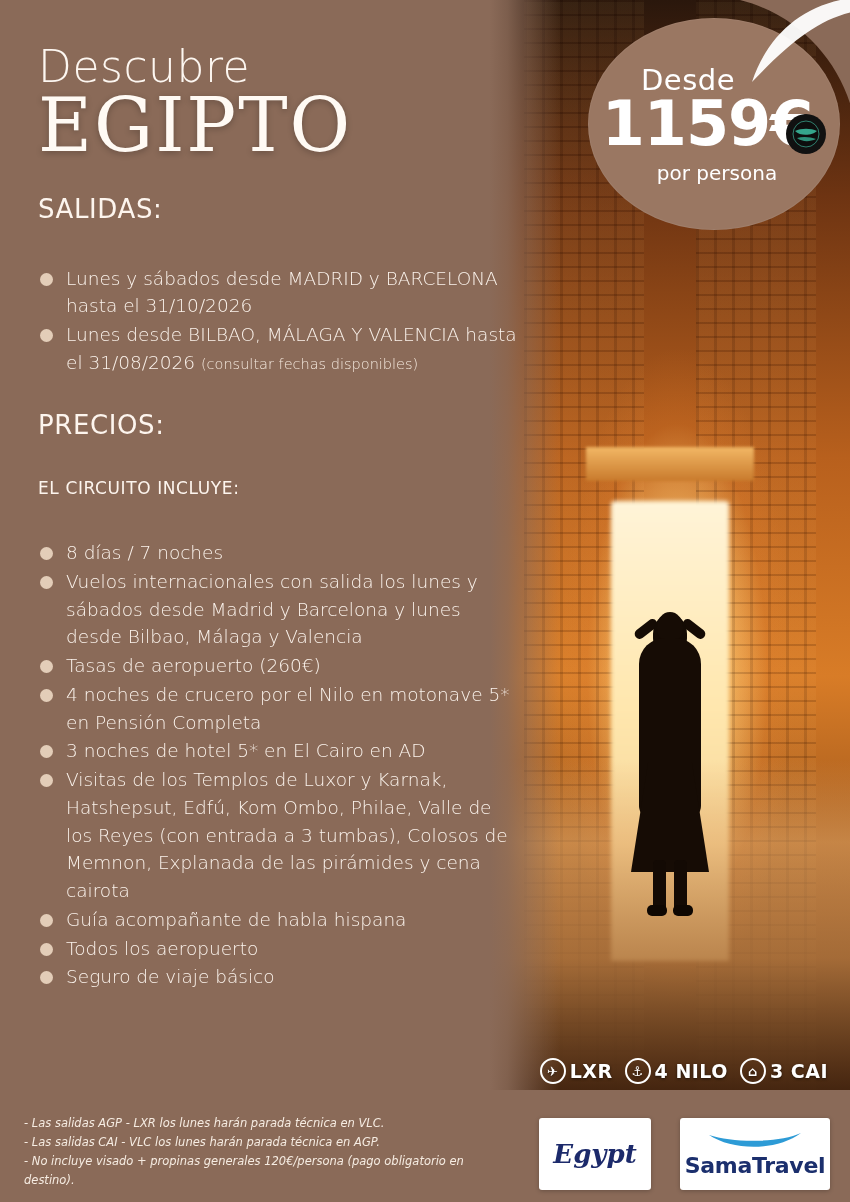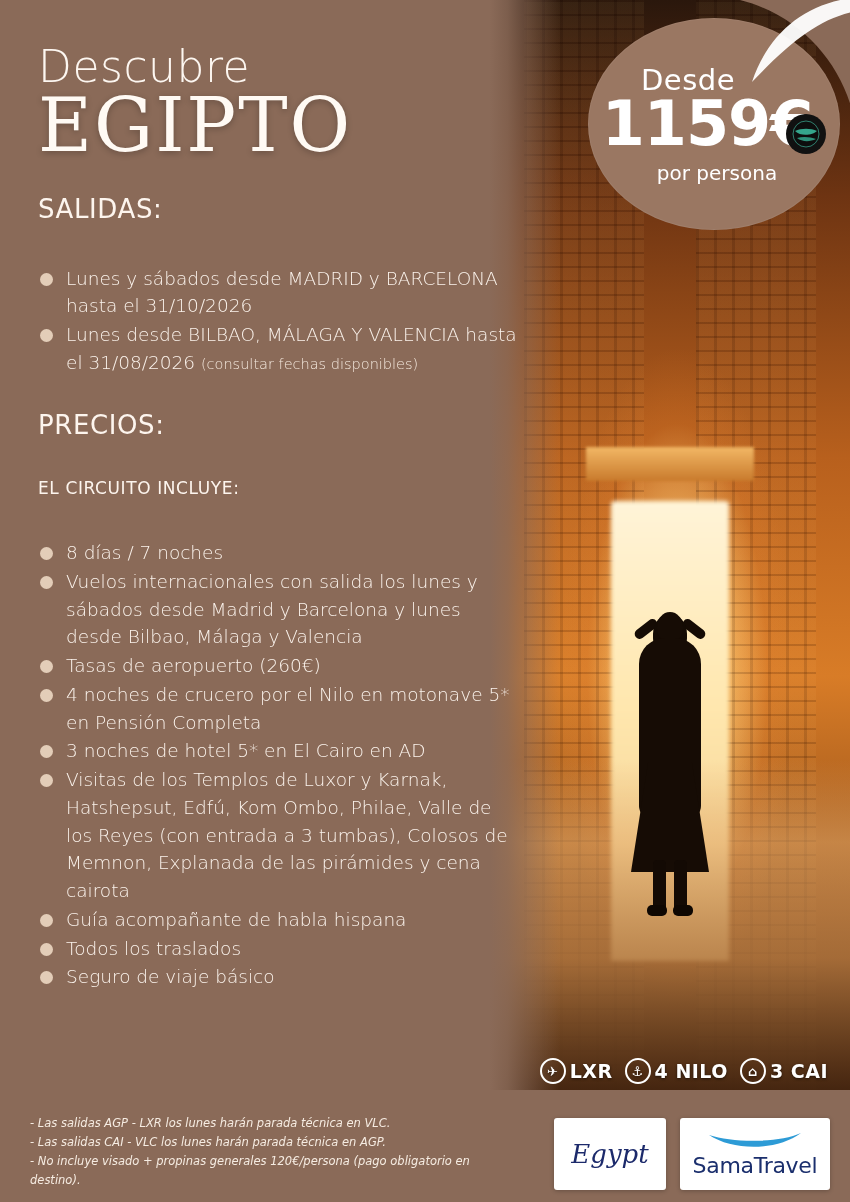--- a/index.html
+++ b/index.html
@@ -265,21 +265,21 @@
   .section.precios { margin-top: 34px; }
   .section.precios ul.items li { font-size: 18px; margin-bottom: 0; }
 
   .section.circuito { margin-top: 38px; }
   .section.circuito .section-title { font-size: 17px; margin-bottom: 8px; }
   .section.circuito ul.items li { font-size: 18.5px; line-height: 1.5; margin-bottom: 1px; }
 
   
   .footnotes {
     position: absolute;
-    left: 30px;
+    left: 24px;
     bottom: 12px;
     width: 470px;
     color: #f6ece2;
     font-family: "DejaVu Sans", sans-serif;
     font-size: 11.5px;
     font-style: italic;
     line-height: 1.65;
     z-index: 7;
   }
 
@@ -312,22 +312,23 @@
     font-size: 13px;
     line-height: 1;
   }
 
   
   .logos {
     position: absolute;
     right: 20px;
     bottom: 12px;
     display: flex;
-    gap: 14px;
+    gap: 29px;
     z-index: 9;
+    font-weight: bold;
   }
   .logo-box {
     background: #ffffff;
     border-radius: 3px;
     display: flex;
     align-items: center;
     justify-content: center;
     box-shadow: 0 1px 4px rgba(0,0,0,.25);
   }
   .logo-egypt { width: 112px; height: 72px; }
@@ -434,21 +435,21 @@
     <div class="section circuito">
       <div class="section-title">EL CIRCUITO INCLUYE:</div>
       <ul class="items">
         <li><span class="bullet"></span><span>8 días / 7 noches</span></li>
         <li><span class="bullet"></span><span>Vuelos internacionales con salida los lunes y sábados desde Madrid y Barcelona y lunes desde Bilbao, Málaga y Valencia</span></li>
         <li><span class="bullet"></span><span>Tasas de aeropuerto (260€)</span></li>
         <li><span class="bullet"></span><span>4 noches de crucero por el Nilo en motonave 5* en Pensión Completa</span></li>
         <li><span class="bullet"></span><span>3 noches de hotel 5* en El Cairo en AD</span></li>
         <li><span class="bullet"></span><span>Visitas de los Templos de Luxor y Karnak, Hatshepsut, Edfú, Kom Ombo, Philae, Valle de los Reyes (con entrada a 3 tumbas), Colosos de Memnon, Explanada de las pirámides y cena cairota</span></li>
         <li><span class="bullet"></span><span>Guía acompañante de habla hispana</span></li>
-        <li><span class="bullet"></span><span>Todos los traslados</span></li>
+        <li><span class="bullet"></span><span>Todos los aeropuerto</span></li>
         <li><span class="bullet"></span><span>Seguro de viaje básico</span></li>
       </ul>
     </div>
   </div>
 
   <div class="icon-strip">
     <div class="icon-item">
       <span class="icon-circle">✈</span>
       <span>LXR</span>
     </div>

